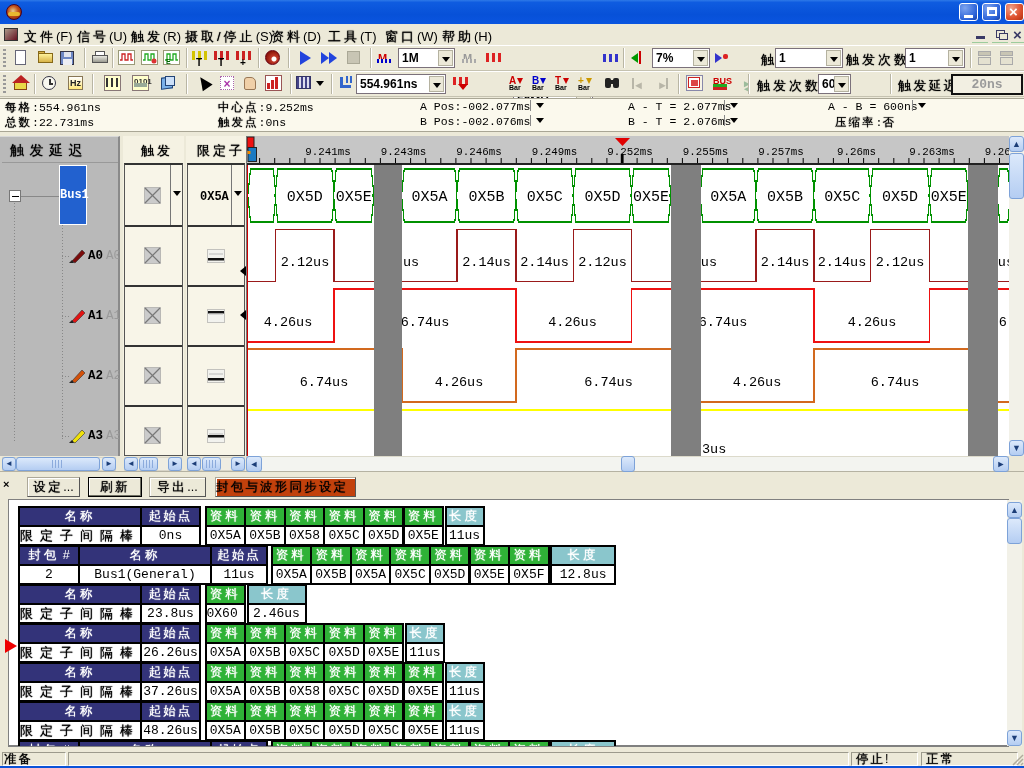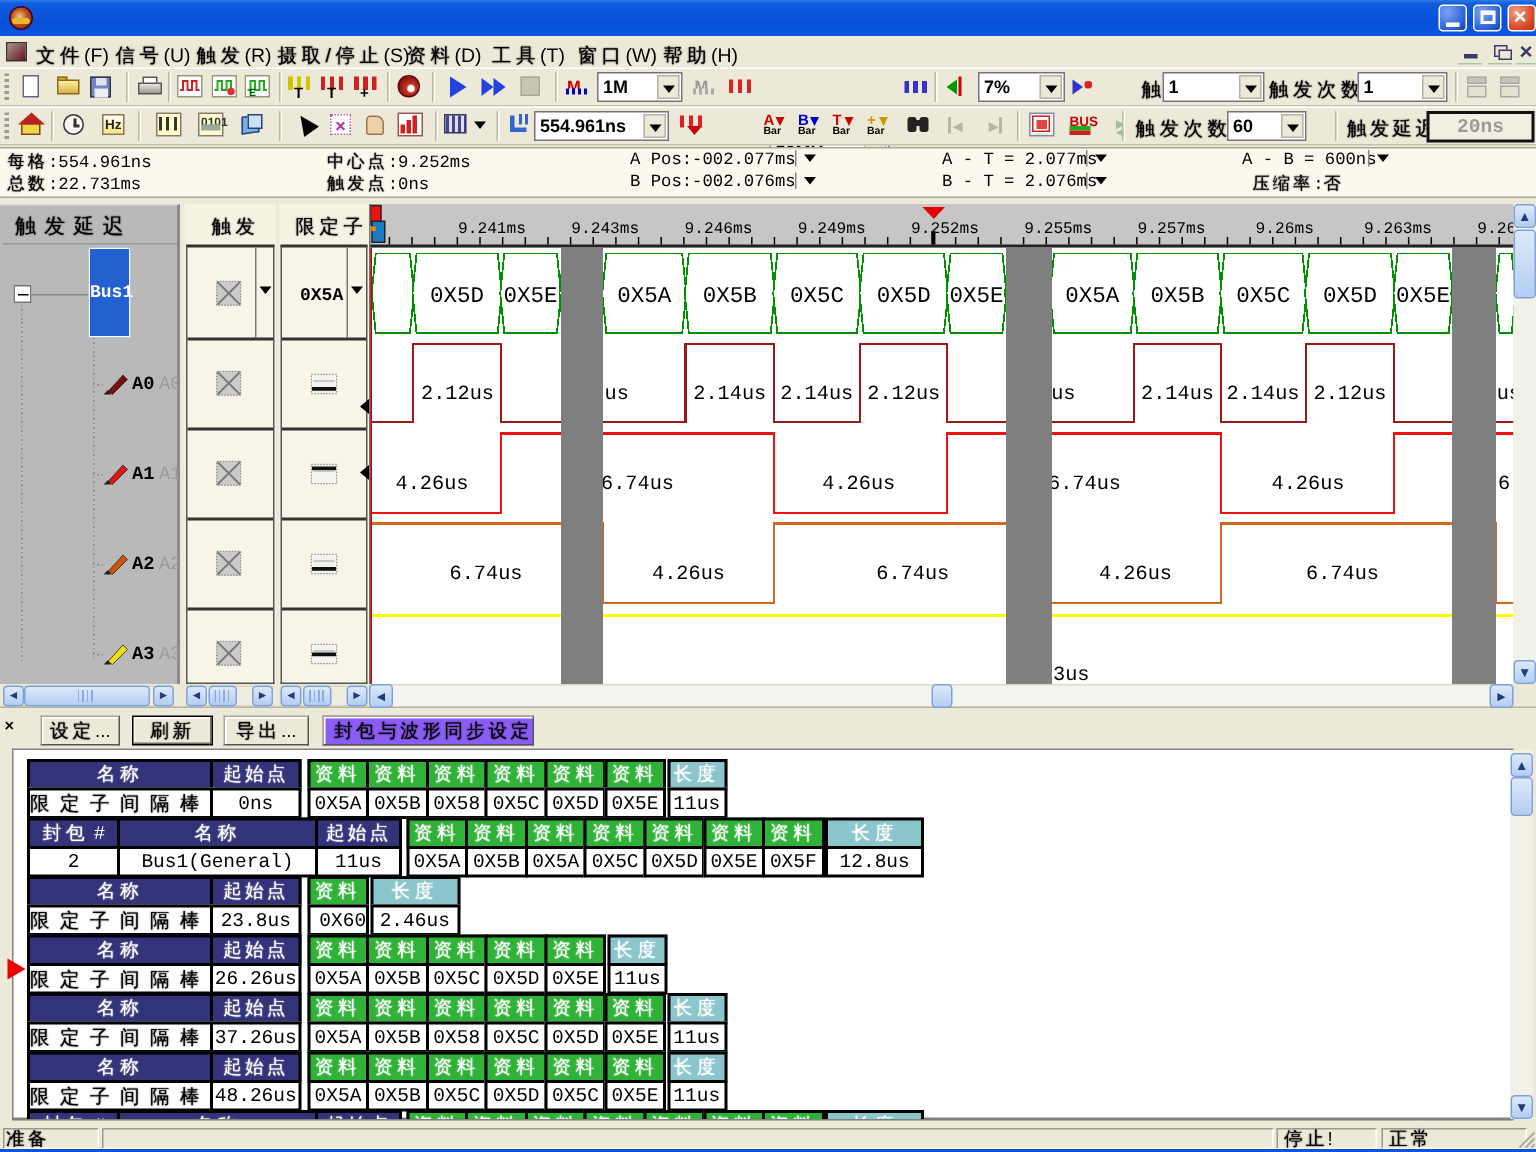--- a/index.html
+++ b/index.html
@@ -281,21 +281,21 @@
       <div style="left:1px;top:1px;color:#c00;font-weight:bold;font-size:9px">BUS</div>
       <div style="left:1px;top:9px;width:14px;height:3px;background:#2a2"></div>
       <div style="left:1px;top:12px;width:14px;height:3px;background:#c22"></div>
     </div>
 <div style="left:740px;top:75px;width:18px;height:18px;">
       <div style="left:2px;top:3px;color:#9cbc9c;font-size:10px">►</div>
       <div style="left:2px;top:8px;color:#9cbc9c;font-size:10px">◄</div>
     </div>
 <div style="left:748px;top:74px;width:2px;height:20px;border-left:1px solid #b9b6a4;border-right:1px solid #fff;"></div>
 <div style="left:757px;top:77px;font-size:13px;white-space:nowrap;"><span style="letter-spacing:3px;text-shadow:0 0 1.1px currentColor">触发次数</span></div>
-<div class="combo" style="left:818px;top:74px;width:53px;height:20px;">
+<div class="combo" style="left:818px;top:74px;width:33px;height:20px;">
       <div style="left:3px;top:2px;font-size:12px;white-space:nowrap">60</div>
       <div class="cbtn">
         <div class="arr" style="position:absolute;left:3px;top:6px"></div>
       </div>
     </div>
 <div style="left:890px;top:74px;width:2px;height:20px;border-left:1px solid #b9b6a4;border-right:1px solid #fff;"></div>
 <div style="left:898px;top:77px;font-size:13px;white-space:nowrap;"><span style="letter-spacing:2.2px;text-shadow:0 0 1.1px currentColor">触发延迟</span></div>
 <div class="mono" style="left:951px;top:74px;width:72px;height:21px;background:#f2efe2;border:2px solid #111;color:#9a9a9a;font-weight:bold;font-size:13px;text-align:center;line-height:17px;">20ns</div>
 <div style="left:0;top:98px;width:1024px;height:34px;background:#FBF9ED;border-top:1px solid #a9a695;border-bottom:1px solid #a9a695;"></div>
 <div class="mono" style="left:5px;top:100px;font-size:11.5px;white-space:nowrap;color:#000;"><span style="letter-spacing:2px;text-shadow:0 0 1.1px currentColor">每格</span>:554.961ns</div>
@@ -583,21 +583,21 @@
 <div class="sb" style="left:231px;top:457px;width:14px;height:14px;line-height:12px;font-size:8px;font-weight:bold;">►</div>
 <div class="sb" style="left:202px;top:457px;width:19px;height:14px;"></div>
 <div style="left:206px;top:460px;width:10px;height:8px;background:repeating-linear-gradient(90deg,#8cabdc 0,#8cabdc 1px,transparent 1px,transparent 3px);z-index:5;"></div>
 <div style="left:345px;top:474px;width:12px;height:2px;background:#cc22cc;"></div>
 <div style="left:242px;top:473px;width:8px;height:3px;background:#4488cc;"></div>
 <div style="left:0;top:471px;width:1024px;height:277px;background:#ECE9D8;border-top:1px solid #b5b2a2;"></div>
 <div style="left:3px;top:479px;width:10px;height:10px;font-size:11px;font-weight:bold;line-height:10px;color:#000;">×</div>
 <div style="left:27px;top:477px;width:53px;height:20px;background:#ECE9D8;border:1px solid #aca899;border-right-color:#555;border-bottom-color:#555;box-shadow:inset 1px 1px 0 #fff;font-size:12.5px;text-align:center;line-height:18px;white-space:nowrap;"><span style="letter-spacing:2.5px;text-shadow:0 0 1.1px currentColor">设定</span>...</div>
 <div style="left:88px;top:477px;width:54px;height:20px;background:#ECE9D8;border:1px solid #000;box-shadow:inset -1px -1px 0 #707063, inset 1px 1px 0 #fff;font-size:12.5px;text-align:center;line-height:18px;white-space:nowrap;"><span style="letter-spacing:2.5px;text-shadow:0 0 1.1px currentColor">刷新</span></div>
 <div style="left:149px;top:477px;width:57px;height:20px;background:#ECE9D8;border:1px solid #aca899;border-right-color:#555;border-bottom-color:#555;box-shadow:inset 1px 1px 0 #fff;font-size:12.5px;text-align:center;line-height:18px;white-space:nowrap;"><span style="letter-spacing:2.5px;text-shadow:0 0 1.1px currentColor">导出</span>...</div>
-<div style="left:215px;top:477px;width:141px;height:20px;background:#8b5cf6;border:1px solid #aca899;border-right-color:#555;border-bottom-color:#555;box-shadow:inset 1px 1px 0 #fff;font-size:12.5px;text-align:right;line-height:18px;white-space:nowrap;"><span style="letter-spacing:2.2px;text-shadow:0 0 1.1px currentColor">封包与波形同步设定</span></div>
+<div style="left:215px;top:477px;width:141px;height:20px;background:#c2410c;border:1px solid #aca899;border-right-color:#555;border-bottom-color:#555;box-shadow:inset 1px 1px 0 #fff;font-size:12.5px;text-align:left;line-height:18px;white-space:nowrap;"><span style="letter-spacing:2.2px;text-shadow:0 0 1.1px currentColor">封包与波形同步设定</span></div>
 <div style="left:8px;top:499px;width:1001px;height:247px;background:#fff;border:1px solid #808080;border-right:none;overflow:hidden;"></div>
 <div style="left:18px;top:505.5px;width:124px;height:21px;background:#333379;color:#fff;border:2px solid #000;font-size:12.5px;text-align:center;line-height:17px;font-family:'Liberation Sans',sans-serif;white-space:nowrap;overflow:hidden;z-index:2;"><span style="letter-spacing:3px;text-shadow:0 0 1.1px currentColor">名称</span></div>
     <div style="left:140px;top:505.5px;width:61px;height:21px;background:#333379;color:#fff;border:2px solid #000;font-size:12.5px;text-align:center;line-height:17px;font-family:'Liberation Sans',sans-serif;white-space:nowrap;overflow:hidden;z-index:2;"><span style="letter-spacing:2px;text-shadow:0 0 1.1px currentColor">起始点</span></div>
     <div style="left:18px;top:524.5px;width:124px;height:21px;background:#fff;color:#000;border:2px solid #000;font-size:13px;text-align:center;line-height:17px;font-family:'Liberation Sans',sans-serif;white-space:nowrap;overflow:hidden;z-index:2;"><span style="letter-spacing:7px;text-shadow:0 0 1.1px currentColor">限定子间隔棒</span></div>
     <div style="left:140px;top:524.5px;width:61px;height:21px;background:#fff;color:#000;border:2px solid #000;font-size:13px;text-align:center;line-height:17px;font-family:'Liberation Mono',monospace;white-space:nowrap;overflow:hidden;z-index:2;">0ns</div>
     <div style="left:204.5px;top:505.5px;width:41.6px;height:21px;background:#2FB237;color:#fff;border:2px solid #000;font-size:12.5px;text-align:center;line-height:17px;font-family:'Liberation Sans',sans-serif;white-space:nowrap;overflow:hidden;z-index:2;"><span style="letter-spacing:3px;text-shadow:0 0 1.1px currentColor">资料</span></div>
     <div style="left:204.5px;top:524.5px;width:41.6px;height:21px;background:#fff;color:#000;border:2px solid #000;font-size:13px;text-align:center;line-height:17px;font-family:'Liberation Mono',monospace;white-space:nowrap;overflow:hidden;z-index:2;">0X5A</div>
     <div style="left:244.1px;top:505.5px;width:41.6px;height:21px;background:#2FB237;color:#fff;border:2px solid #000;font-size:12.5px;text-align:center;line-height:17px;font-family:'Liberation Sans',sans-serif;white-space:nowrap;overflow:hidden;z-index:2;"><span style="letter-spacing:3px;text-shadow:0 0 1.1px currentColor">资料</span></div>
     <div style="left:244.1px;top:524.5px;width:41.6px;height:21px;background:#fff;color:#000;border:2px solid #000;font-size:13px;text-align:center;line-height:17px;font-family:'Liberation Mono',monospace;white-space:nowrap;overflow:hidden;z-index:2;">0X5B</div>
     <div style="left:283.7px;top:505.5px;width:41.6px;height:21px;background:#2FB237;color:#fff;border:2px solid #000;font-size:12.5px;text-align:center;line-height:17px;font-family:'Liberation Sans',sans-serif;white-space:nowrap;overflow:hidden;z-index:2;"><span style="letter-spacing:3px;text-shadow:0 0 1.1px currentColor">资料</span></div>
@@ -630,21 +630,21 @@
     <div style="left:389.30000000000007px;top:563.5px;width:41.6px;height:21px;background:#fff;color:#000;border:2px solid #000;font-size:13px;text-align:center;line-height:17px;font-family:'Liberation Mono',monospace;white-space:nowrap;overflow:hidden;z-index:2;">0X5C</div>
     <div style="left:428.9000000000001px;top:563.5px;width:41.6px;height:21px;background:#fff;color:#000;border:2px solid #000;font-size:13px;text-align:center;line-height:17px;font-family:'Liberation Mono',monospace;white-space:nowrap;overflow:hidden;z-index:2;">0X5D</div>
     <div style="left:468.5000000000001px;top:563.5px;width:41.6px;height:21px;background:#fff;color:#000;border:2px solid #000;font-size:13px;text-align:center;line-height:17px;font-family:'Liberation Mono',monospace;white-space:nowrap;overflow:hidden;z-index:2;">0X5E</div>
     <div style="left:508.10000000000014px;top:563.5px;width:41.6px;height:21px;background:#fff;color:#000;border:2px solid #000;font-size:13px;text-align:center;line-height:17px;font-family:'Liberation Mono',monospace;white-space:nowrap;overflow:hidden;z-index:2;">0X5F</div>
     <div style="left:550.1000000000001px;top:563.5px;width:66px;height:21px;background:#fff;color:#000;border:2px solid #000;font-size:13px;text-align:center;line-height:17px;font-family:'Liberation Mono',monospace;white-space:nowrap;overflow:hidden;z-index:2;">12.8us</div>
 <div style="left:18px;top:583.5px;width:124px;height:21px;background:#333379;color:#fff;border:2px solid #000;font-size:12.5px;text-align:center;line-height:17px;font-family:'Liberation Sans',sans-serif;white-space:nowrap;overflow:hidden;z-index:2;"><span style="letter-spacing:3px;text-shadow:0 0 1.1px currentColor">名称</span></div>
     <div style="left:140px;top:583.5px;width:61px;height:21px;background:#333379;color:#fff;border:2px solid #000;font-size:12.5px;text-align:center;line-height:17px;font-family:'Liberation Sans',sans-serif;white-space:nowrap;overflow:hidden;z-index:2;"><span style="letter-spacing:2px;text-shadow:0 0 1.1px currentColor">起始点</span></div>
     <div style="left:18px;top:602.5px;width:124px;height:21px;background:#fff;color:#000;border:2px solid #000;font-size:13px;text-align:center;line-height:17px;font-family:'Liberation Sans',sans-serif;white-space:nowrap;overflow:hidden;z-index:2;"><span style="letter-spacing:7px;text-shadow:0 0 1.1px currentColor">限定子间隔棒</span></div>
     <div style="left:140px;top:602.5px;width:61px;height:21px;background:#fff;color:#000;border:2px solid #000;font-size:13px;text-align:center;line-height:17px;font-family:'Liberation Mono',monospace;white-space:nowrap;overflow:hidden;z-index:2;">23.8us</div>
     <div style="left:204.5px;top:583.5px;width:41.6px;height:21px;background:#2FB237;color:#fff;border:2px solid #000;font-size:12.5px;text-align:center;line-height:17px;font-family:'Liberation Sans',sans-serif;white-space:nowrap;overflow:hidden;z-index:2;"><span style="letter-spacing:3px;text-shadow:0 0 1.1px currentColor">资料</span></div>
-    <div style="left:204.5px;top:602.5px;width:41.6px;height:21px;background:#fff;color:#000;border:2px solid #000;font-size:13px;text-align:right;line-height:17px;font-family:'Liberation Mono',monospace;white-space:nowrap;overflow:hidden;z-index:2;">0X60</div>
+    <div style="left:204.5px;top:602.5px;width:41.6px;height:21px;background:#fff;color:#000;border:2px solid #000;font-size:13px;text-align:left;line-height:17px;font-family:'Liberation Mono',monospace;white-space:nowrap;overflow:hidden;z-index:2;">0X60</div>
     <div style="left:246.5px;top:583.5px;width:60px;height:21px;background:#8AC6CC;color:#fff;border:2px solid #000;font-size:12.5px;text-align:center;line-height:17px;font-family:'Liberation Sans',sans-serif;white-space:nowrap;overflow:hidden;z-index:2;"><span style="letter-spacing:3px;text-shadow:0 0 1.1px currentColor">长度</span></div>
     <div style="left:246.5px;top:602.5px;width:60px;height:21px;background:#fff;color:#000;border:2px solid #000;font-size:13px;text-align:center;line-height:17px;font-family:'Liberation Mono',monospace;white-space:nowrap;overflow:hidden;z-index:2;">2.46us</div>
 <div style="left:18px;top:622.5px;width:124px;height:21px;background:#333379;color:#fff;border:2px solid #000;font-size:12.5px;text-align:center;line-height:17px;font-family:'Liberation Sans',sans-serif;white-space:nowrap;overflow:hidden;z-index:2;"><span style="letter-spacing:3px;text-shadow:0 0 1.1px currentColor">名称</span></div>
     <div style="left:140px;top:622.5px;width:61px;height:21px;background:#333379;color:#fff;border:2px solid #000;font-size:12.5px;text-align:center;line-height:17px;font-family:'Liberation Sans',sans-serif;white-space:nowrap;overflow:hidden;z-index:2;"><span style="letter-spacing:2px;text-shadow:0 0 1.1px currentColor">起始点</span></div>
     <div style="left:18px;top:641.5px;width:124px;height:21px;background:#fff;color:#000;border:2px solid #000;font-size:13px;text-align:center;line-height:17px;font-family:'Liberation Sans',sans-serif;white-space:nowrap;overflow:hidden;z-index:2;"><span style="letter-spacing:7px;text-shadow:0 0 1.1px currentColor">限定子间隔棒</span></div>
     <div style="left:140px;top:641.5px;width:61px;height:21px;background:#fff;color:#000;border:2px solid #000;font-size:13px;text-align:center;line-height:17px;font-family:'Liberation Mono',monospace;white-space:nowrap;overflow:hidden;z-index:2;">26.26us</div>
     <div style="left:204.5px;top:622.5px;width:41.6px;height:21px;background:#2FB237;color:#fff;border:2px solid #000;font-size:12.5px;text-align:center;line-height:17px;font-family:'Liberation Sans',sans-serif;white-space:nowrap;overflow:hidden;z-index:2;"><span style="letter-spacing:3px;text-shadow:0 0 1.1px currentColor">资料</span></div>
     <div style="left:204.5px;top:641.5px;width:41.6px;height:21px;background:#fff;color:#000;border:2px solid #000;font-size:13px;text-align:center;line-height:17px;font-family:'Liberation Mono',monospace;white-space:nowrap;overflow:hidden;z-index:2;">0X5A</div>
     <div style="left:244.1px;top:622.5px;width:41.6px;height:21px;background:#2FB237;color:#fff;border:2px solid #000;font-size:12.5px;text-align:center;line-height:17px;font-family:'Liberation Sans',sans-serif;white-space:nowrap;overflow:hidden;z-index:2;"><span style="letter-spacing:3px;text-shadow:0 0 1.1px currentColor">资料</span></div>
     <div style="left:244.1px;top:641.5px;width:41.6px;height:21px;background:#fff;color:#000;border:2px solid #000;font-size:13px;text-align:center;line-height:17px;font-family:'Liberation Mono',monospace;white-space:nowrap;overflow:hidden;z-index:2;">0X5B</div>

